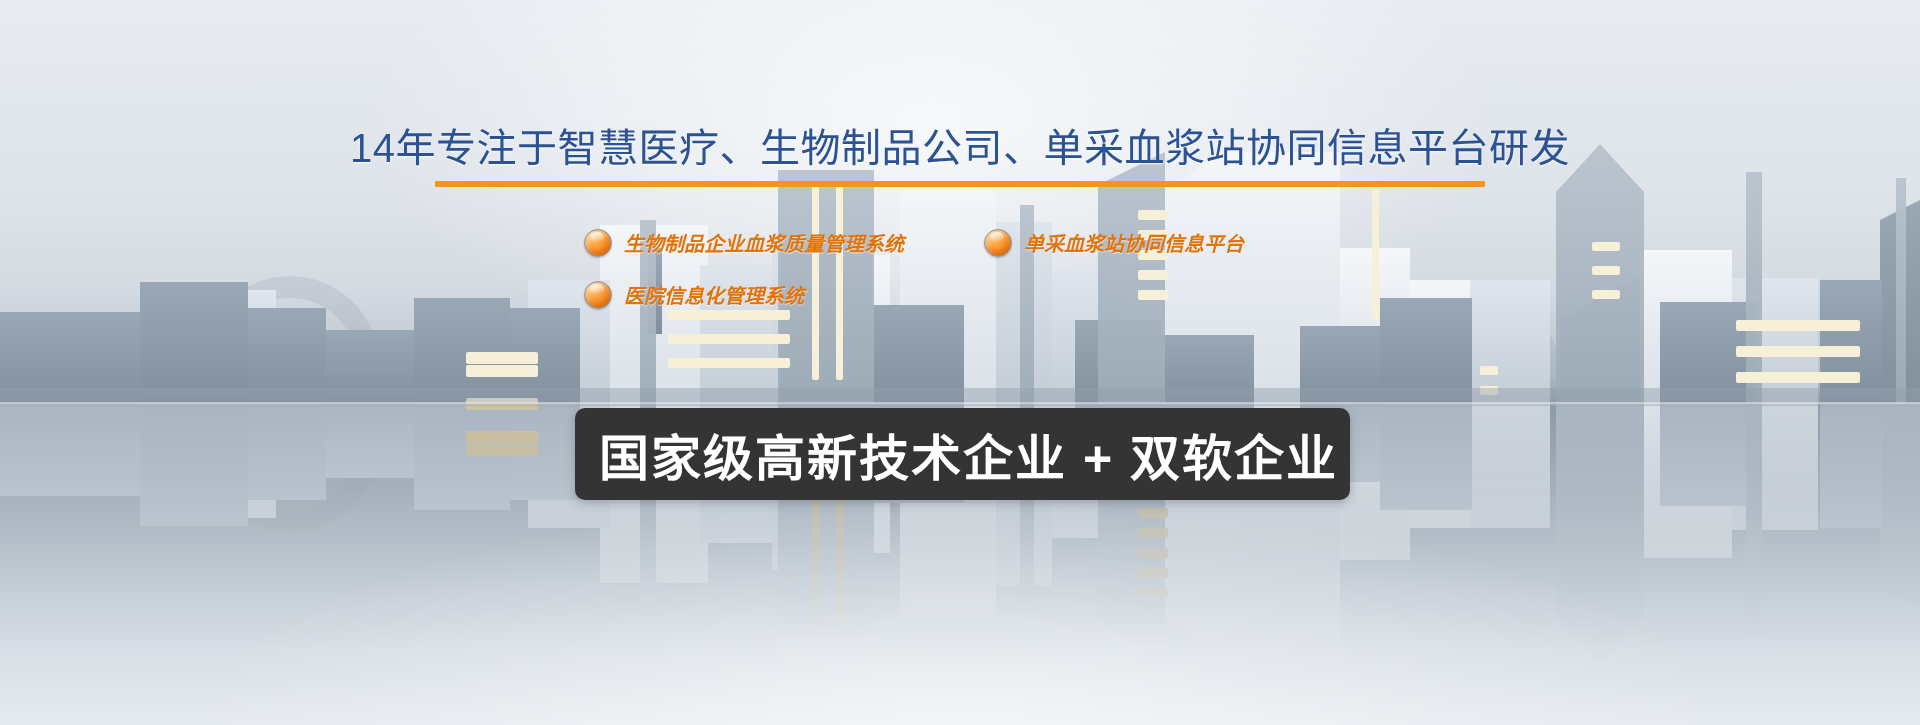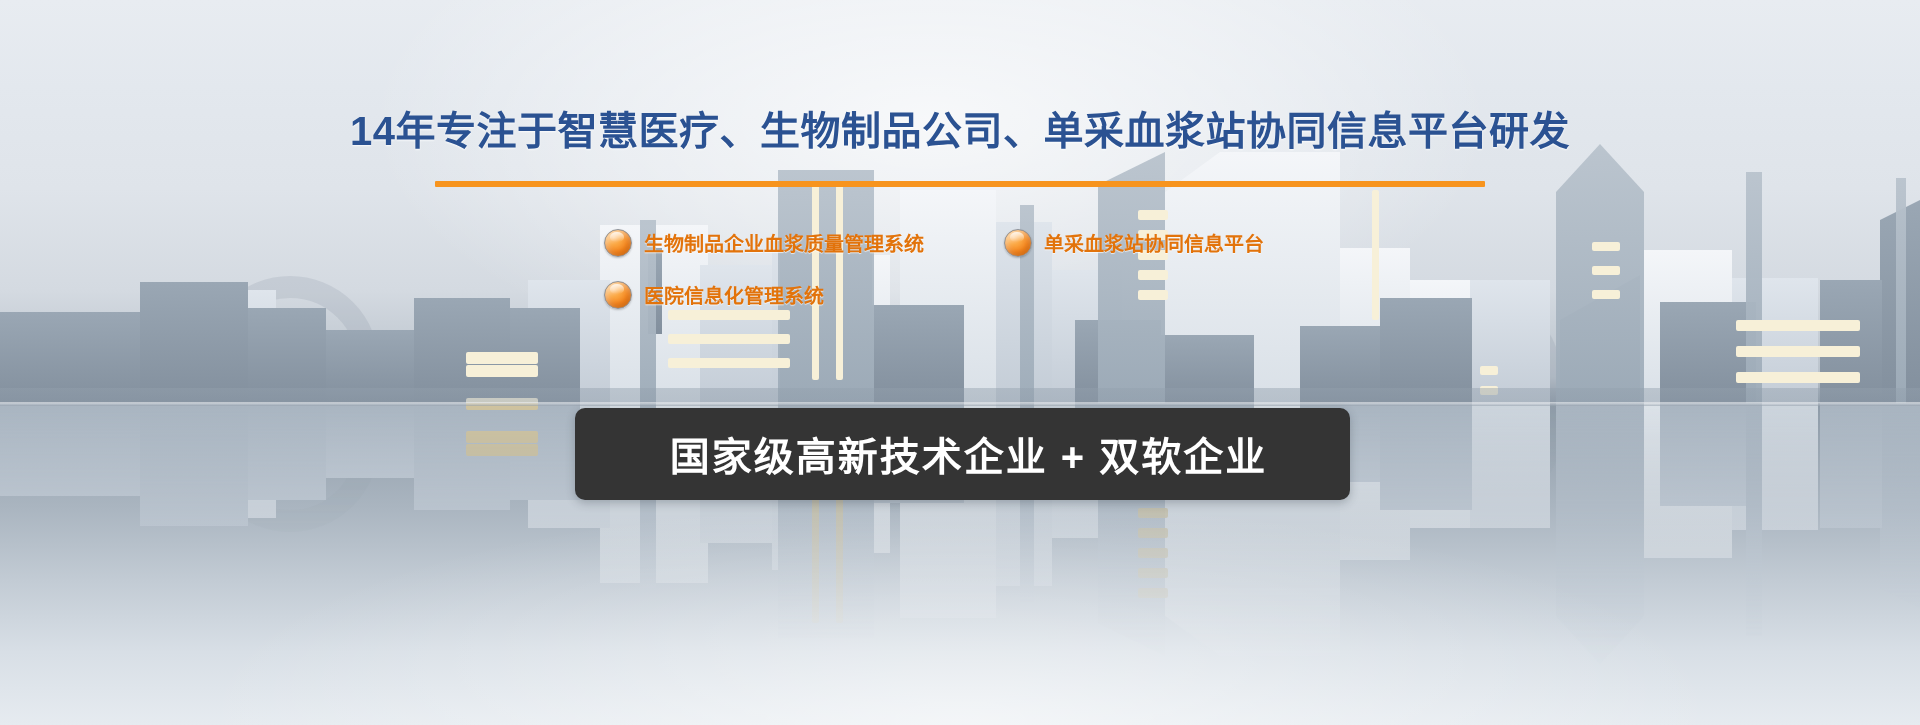--- a/index.html
+++ b/index.html
@@ -58,34 +58,34 @@
 
   .horizon{
     position:absolute;left:0;top:402px;width:1920px;height:4px;
     background:linear-gradient(180deg,rgba(255,255,255,.55),rgba(140,152,165,.55));
   }
 
   
   .content{position:absolute;left:0;top:0;width:1920px;height:725px;}
 
   .headline{
-    position:absolute;left:0;top:99px;width:1920px;
+    position:absolute;left:0;top:116px;width:1920px;
     text-align:center;
-    font-size:40px;font-weight:bold;letter-spacing:.5px;
+    font-size:40px;font-weight:normal;letter-spacing:.5px;
     color:#2b5292;
     text-shadow:0 1px 2px rgba(255,255,255,.85);
     white-space:nowrap;
   }
   .rule{
     position:absolute;left:435px;top:181px;width:1050px;height:6px;
     background:#f7941e;border-radius:1px;
   }
 
   .features{
-    position:absolute;left:604px;top:228px;width:720px;height:110px;
+    position:absolute;left:584px;top:228px;width:720px;height:110px;font-style:italic;
   }
   .feat{position:absolute;display:flex;align-items:center;white-space:nowrap;}
   .feat.c0{left:0px;}
   .feat.c1{left:400px;}
   .feat.r0{top:0px;}
   .feat.r1{top:52px;}
 
   .bullet{
     width:26px;height:26px;border-radius:50%;
     background:
@@ -107,21 +107,21 @@
     text-shadow:0 1px 1px rgba(255,255,255,.7);
   }
 
   .badge{
     position:absolute;left:575px;top:408px;width:775px;height:92px;
     background:#343434;border-radius:10px;
     box-shadow:0 3px 10px rgba(40,50,60,.28);
     display:flex;align-items:center;justify-content:center;
   }
   .badgeText{
-    color:#ffffff;font-size:40px;font-weight:bold;letter-spacing:2px;
+    color:#ffffff;font-size:50px;font-weight:bold;letter-spacing:2px;
     white-space:nowrap;
     margin-left:12px;
   }
 </style>
 </head>
 <body>
 
 <div id="banner">
 
   <div class="glow"></div>

